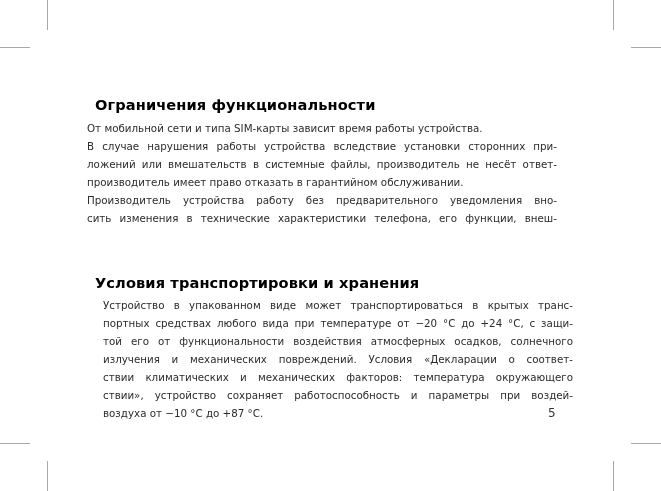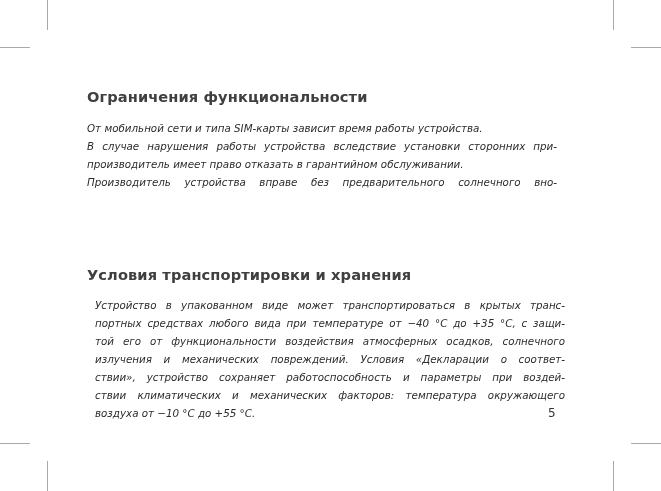--- a/index.html
+++ b/index.html
@@ -25,43 +25,43 @@
   .page {
     position: absolute;
     left: 87px;
     top: 88px;
     width: 470px;
   }
   .heading {
     font-family: "DejaVu Sans", sans-serif;
     font-weight: bold;
     font-size: 14.6px;
-    color: #404040;
-    margin: 0;
+    color: #000000;
+    margin: 8px;
     letter-spacing: 0.1px;
     line-height: 18px;
     white-space: nowrap;
   }
   .jline {
     height: 18px;
     line-height: 18px;
     text-align: justify;
     text-align-last: justify;
     font-size: 10.3px;
     width: 470px;
     overflow: hidden;
     white-space: normal;
   }
   .jline.nojust {
     text-align-last: left;
   }
   #sec1-heading { position: absolute; top: 0; left: 0; }
-  #sec1-body { position: absolute; top: 31px; left: 0; font-style: italic; }
+  #sec1-body { position: absolute; top: 31px; left: 0; }
   #sec2-heading { position: absolute; top: 178px; left: 0; }
-  #sec2-body { position: absolute; top: 208px; left: 8px; font-style: italic; }
+  #sec2-body { position: absolute; top: 208px; left: 16px; }
   .page-number {
     position: absolute;
     left: 548px;
     top: 406px;
     font-size: 12px;
     color: #333;
   }
 </style>
 </head>
 <body>
@@ -75,31 +75,33 @@
 <div class="crop h" style="left:631px; top:443px;"></div>
 <div class="crop v" style="left:613px; top:461px;"></div>
 
 <div class="page">
 
   <h2 id="sec1-heading" class="heading">Ограничения функциональности</h2>
 
   <div id="sec1-body">
     <div class="jline nojust">От мобильной сети и типа SIM-карты зависит время работы устройства.</div>
     <div class="jline">В случае нарушения работы устройства вследствие установки сторонних при-</div>
+    <div class="jline">ложений или вмешательств в системные файлы, производитель не несёт ответ-</div>
     <div class="jline nojust">производитель имеет право отказать в гарантийном обслуживании.</div>
-    <div class="jline">Производитель устройства вправе без предварительного солнечного вно-</div>
+    <div class="jline">Производитель устройства работу без предварительного уведомления вно-</div>
+    <div class="jline">сить изменения в технические характеристики телефона, его функции, внеш-</div>
   </div>
 
   <h2 id="sec2-heading" class="heading">Условия транспортировки и хранения</h2>
 
   <div id="sec2-body">
     <div class="jline">Устройство в упакованном виде может транспортироваться в крытых транс-</div>
-    <div class="jline">портных средствах любого вида при температуре от −40 °C до +35 °C, с защи-</div>
+    <div class="jline">портных средствах любого вида при температуре от −20 °C до +24 °C, с защи-</div>
     <div class="jline">той его от функциональности воздействия атмосферных осадков, солнечного</div>
     <div class="jline">излучения и механических повреждений. Условия «Декларации о соответ-</div>
+    <div class="jline">ствии климатических и механических факторов: температура окружающего</div>
     <div class="jline">ствии», устройство сохраняет работоспособность и параметры при воздей-</div>
-    <div class="jline">ствии климатических и механических факторов: температура окружающего</div>
-    <div class="jline nojust">воздуха от −10 °C до +55 °C.</div>
+    <div class="jline nojust">воздуха от −10 °C до +87 °C.</div>
   </div>
 
 </div>
 
 <div class="page-number">5</div>
 
 </body></html>

